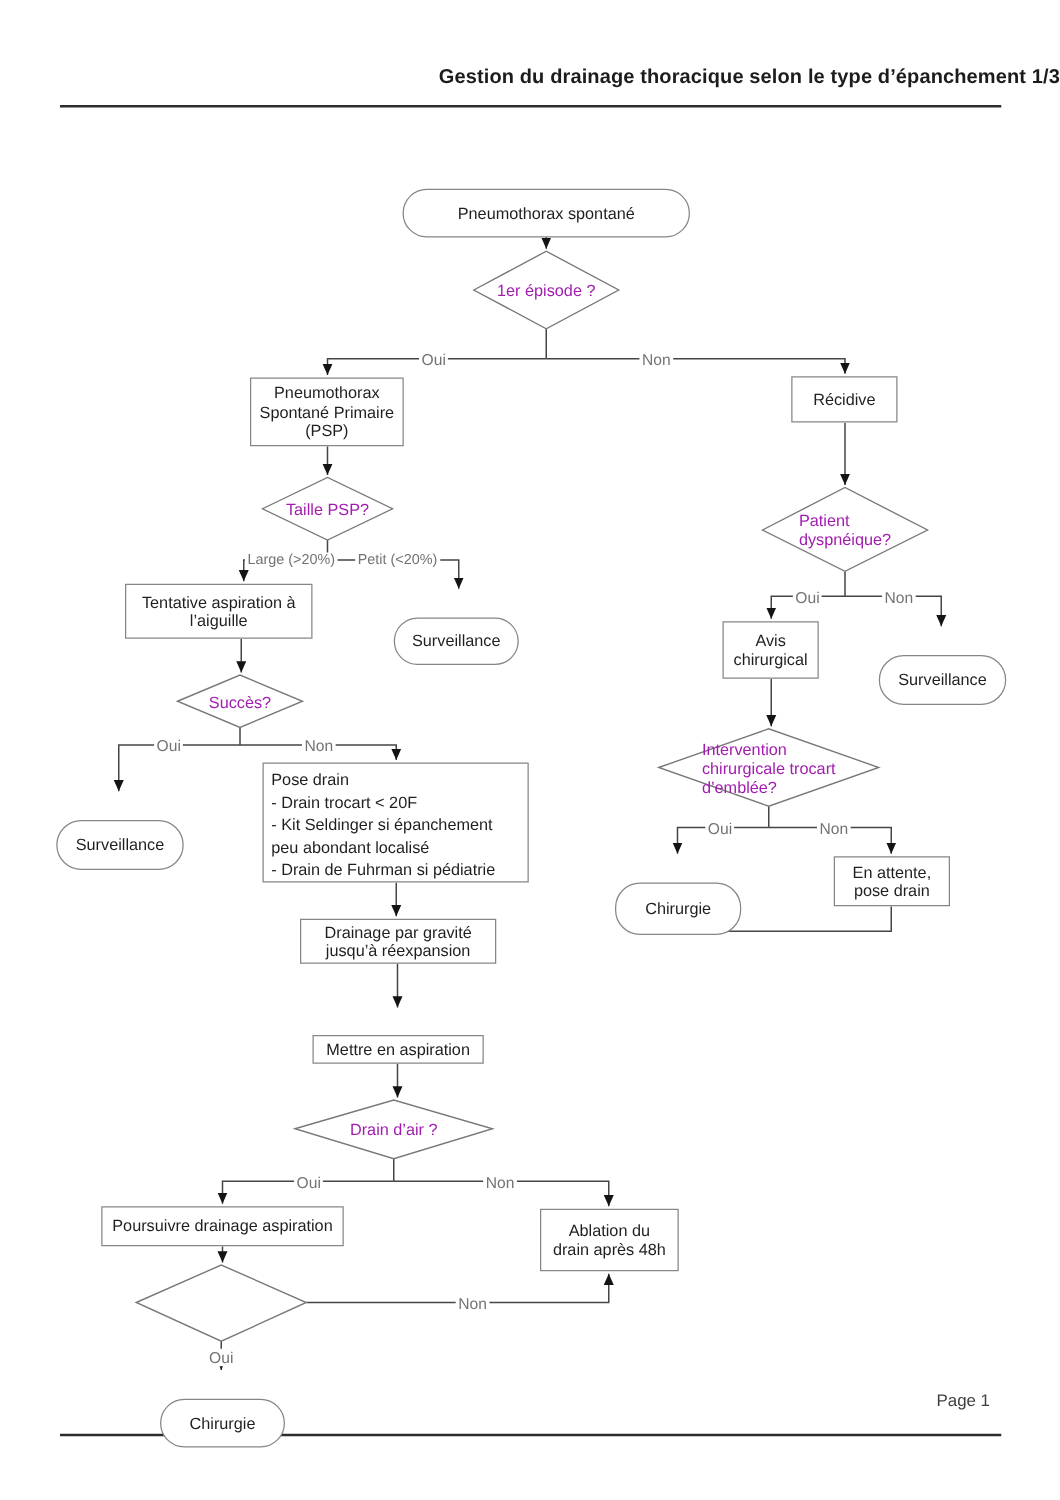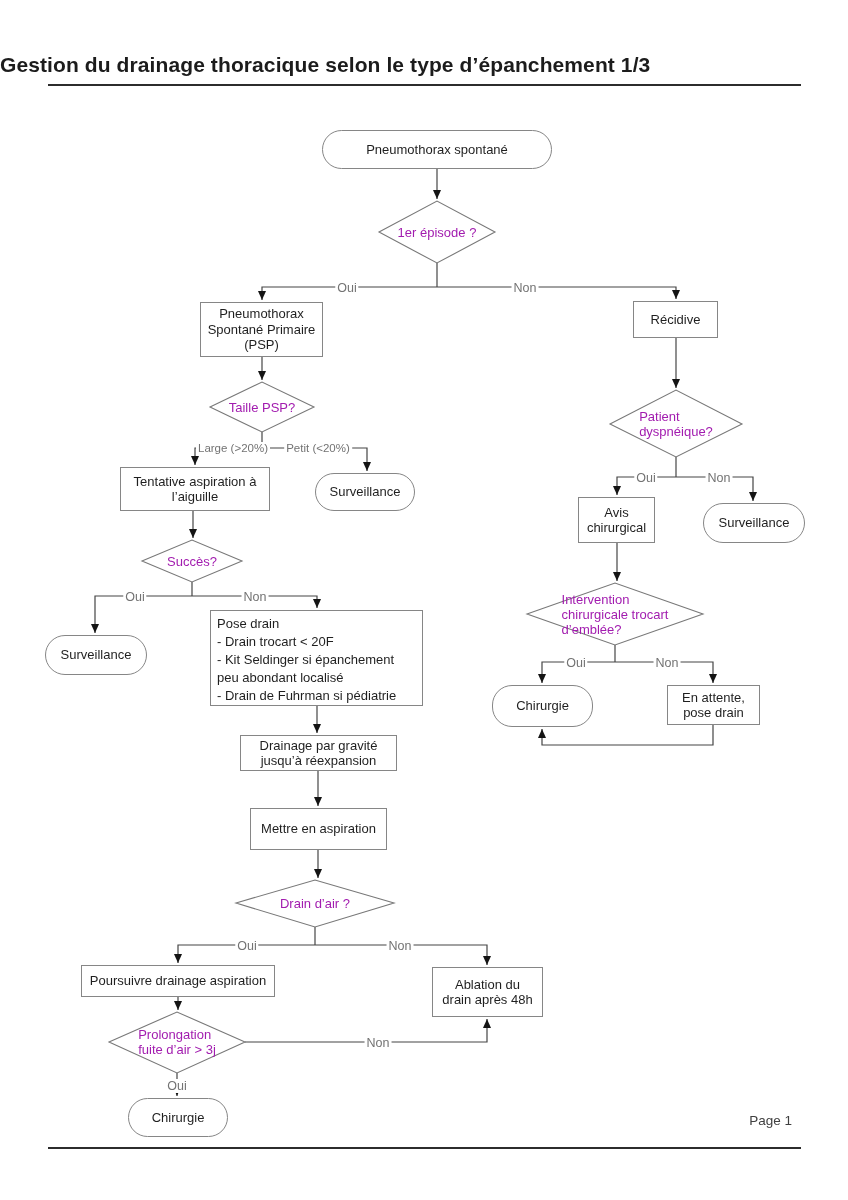--- a/index.html
+++ b/index.html
@@ -1,32 +1,32 @@
 <!DOCTYPE html>
 <html><head>
 <meta charset="utf-8">
 <style>
   html,body{margin:0;padding:0;background:#ffffff;}
   #page{
     position:relative;width:848px;height:1200px;background:#ffffff;
     font-family:"Liberation Sans",sans-serif;color:#1f1f1f;overflow:hidden;
   }
   .title{
-    position:absolute;left:0;top:53px;width:848px;text-align:left;
-    font-size:21px;font-weight:bold;color:#1c1c1c;letter-spacing:.1px;
+    position:absolute;left:0;top:53px;width:848px;text-align:right;
+    font-size:16px;font-weight:bold;color:#1c1c1c;letter-spacing:.1px;
   }
   .rule{position:absolute;left:48px;width:753px;height:2px;background:#2c2c2c;}
   .footer{position:absolute;top:1113px;right:56px;font-size:13.5px;color:#404040;}
   svg.layer{position:absolute;left:0;top:0;z-index:1;}
   .node{
     position:absolute;box-sizing:border-box;background:#fff;border:1px solid #868686;
     display:flex;align-items:center;justify-content:center;text-align:center;
     font-size:13px;line-height:15.5px;white-space:pre-line;z-index:2;color:#1f1f1f;
   }
-  .terminal{border-radius:20px;}
+  .terminal{border-radius:20px;margin-top:21px;}
   .leftalign{justify-content:flex-start;text-align:left;align-items:flex-start;
     padding:4px 6px;line-height:18px;}
   .dtext{
     position:absolute;display:flex;align-items:center;justify-content:center;
     text-align:left;font-size:13px;line-height:15px;white-space:pre-line;
     z-index:3;background:transparent;color:#a21caf;
   }
   .elabel{
     position:absolute;transform:translate(-50%,-50%);background:#fff;
     padding:0 2px;font-size:12.5px;color:#737373;z-index:3;white-space:nowrap;
@@ -93,37 +93,37 @@
   </svg>
 
   <div class="node terminal" style="left:322px;top:130px;width:230px;height:39px">Pneumothorax spontané</div>
 
   <div class="node" style="left:200px;top:302px;width:123px;height:55px">Pneumothorax
 Spontané Primaire
 (PSP)</div>
 
   <div class="node" style="left:633px;top:301px;width:85px;height:37px">Récidive</div>
 
-  <div class="node" style="left:120px;top:467px;width:150px;height:44px">Tentative aspiration à
+  <div class="node" style="left:100px;top:467px;width:150px;height:44px">Tentative aspiration à
 l’aiguille</div>
 
   <div class="node terminal" style="left:315px;top:473px;width:100px;height:38px">Surveillance</div>
 
   <div class="node terminal" style="left:45px;top:635px;width:102px;height:40px">Surveillance</div>
 
   <div class="node leftalign" style="left:210px;top:610px;width:213px;height:96px">Pose drain
 - Drain trocart &lt; 20F
 - Kit Seldinger si épanchement
 peu abondant localisé
 - Drain de Fuhrman si pédiatrie</div>
 
   <div class="node" style="left:240px;top:735px;width:157px;height:36px">Drainage par gravité
 jusqu’à réexpansion</div>
 
-  <div class="node" style="left:250px;top:808px;width:137px;height:42px">Mettre en aspiration</div>
+  <div class="node" style="left:250px;top:828px;width:137px;height:23px">Mettre en aspiration</div>
 
   <div class="node" style="left:81px;top:965px;width:194px;height:32px">Poursuivre drainage aspiration</div>
 
   <div class="node" style="left:432px;top:967px;width:111px;height:50px">Ablation du
 drain après 48h</div>
 
   <div class="node terminal" style="left:128px;top:1098px;width:100px;height:39px">Chirurgie</div>
 
   <div class="node" style="left:578px;top:497px;width:77px;height:46px">Avis
 chirurgical</div>
@@ -132,22 +132,20 @@
 
   <div class="node terminal" style="left:492px;top:685px;width:101px;height:42px">Chirurgie</div>
 
   <div class="node" style="left:667px;top:685px;width:93px;height:40px">En attente,
 pose drain</div>
 
   <div class="dtext" style="left:379px;top:218px;width:116px;height:28px">1er épisode ?</div>
   <div class="dtext" style="left:210px;top:394px;width:104px;height:26px">Taille PSP?</div>
   <div class="dtext" style="left:142px;top:548px;width:100px;height:26px">Succès?</div>
   <div class="dtext" style="left:236px;top:890px;width:158px;height:26px">Drain d’air ?</div>
-  <div class="dtext" style="left:105px;top:1027px;width:144px;height:30px">Prolongation
-fuite d’air &gt; 3j</div>
   <div class="dtext" style="left:606px;top:409px;width:140px;height:30px">Patient
 dyspnéique?</div>
   <div class="dtext" style="left:527px;top:592px;width:176px;height:44px">Intervention
 chirurgicale trocart
 d’emblée?</div>
 
   <div class="elabel" style="left:347px;top:288px">Oui</div>
   <div class="elabel" style="left:525px;top:288px">Non</div>
   <div class="elabel small" style="left:233px;top:448px">Large (&gt;20%)</div>
   <div class="elabel small" style="left:318px;top:448px">Petit (&lt;20%)</div>

